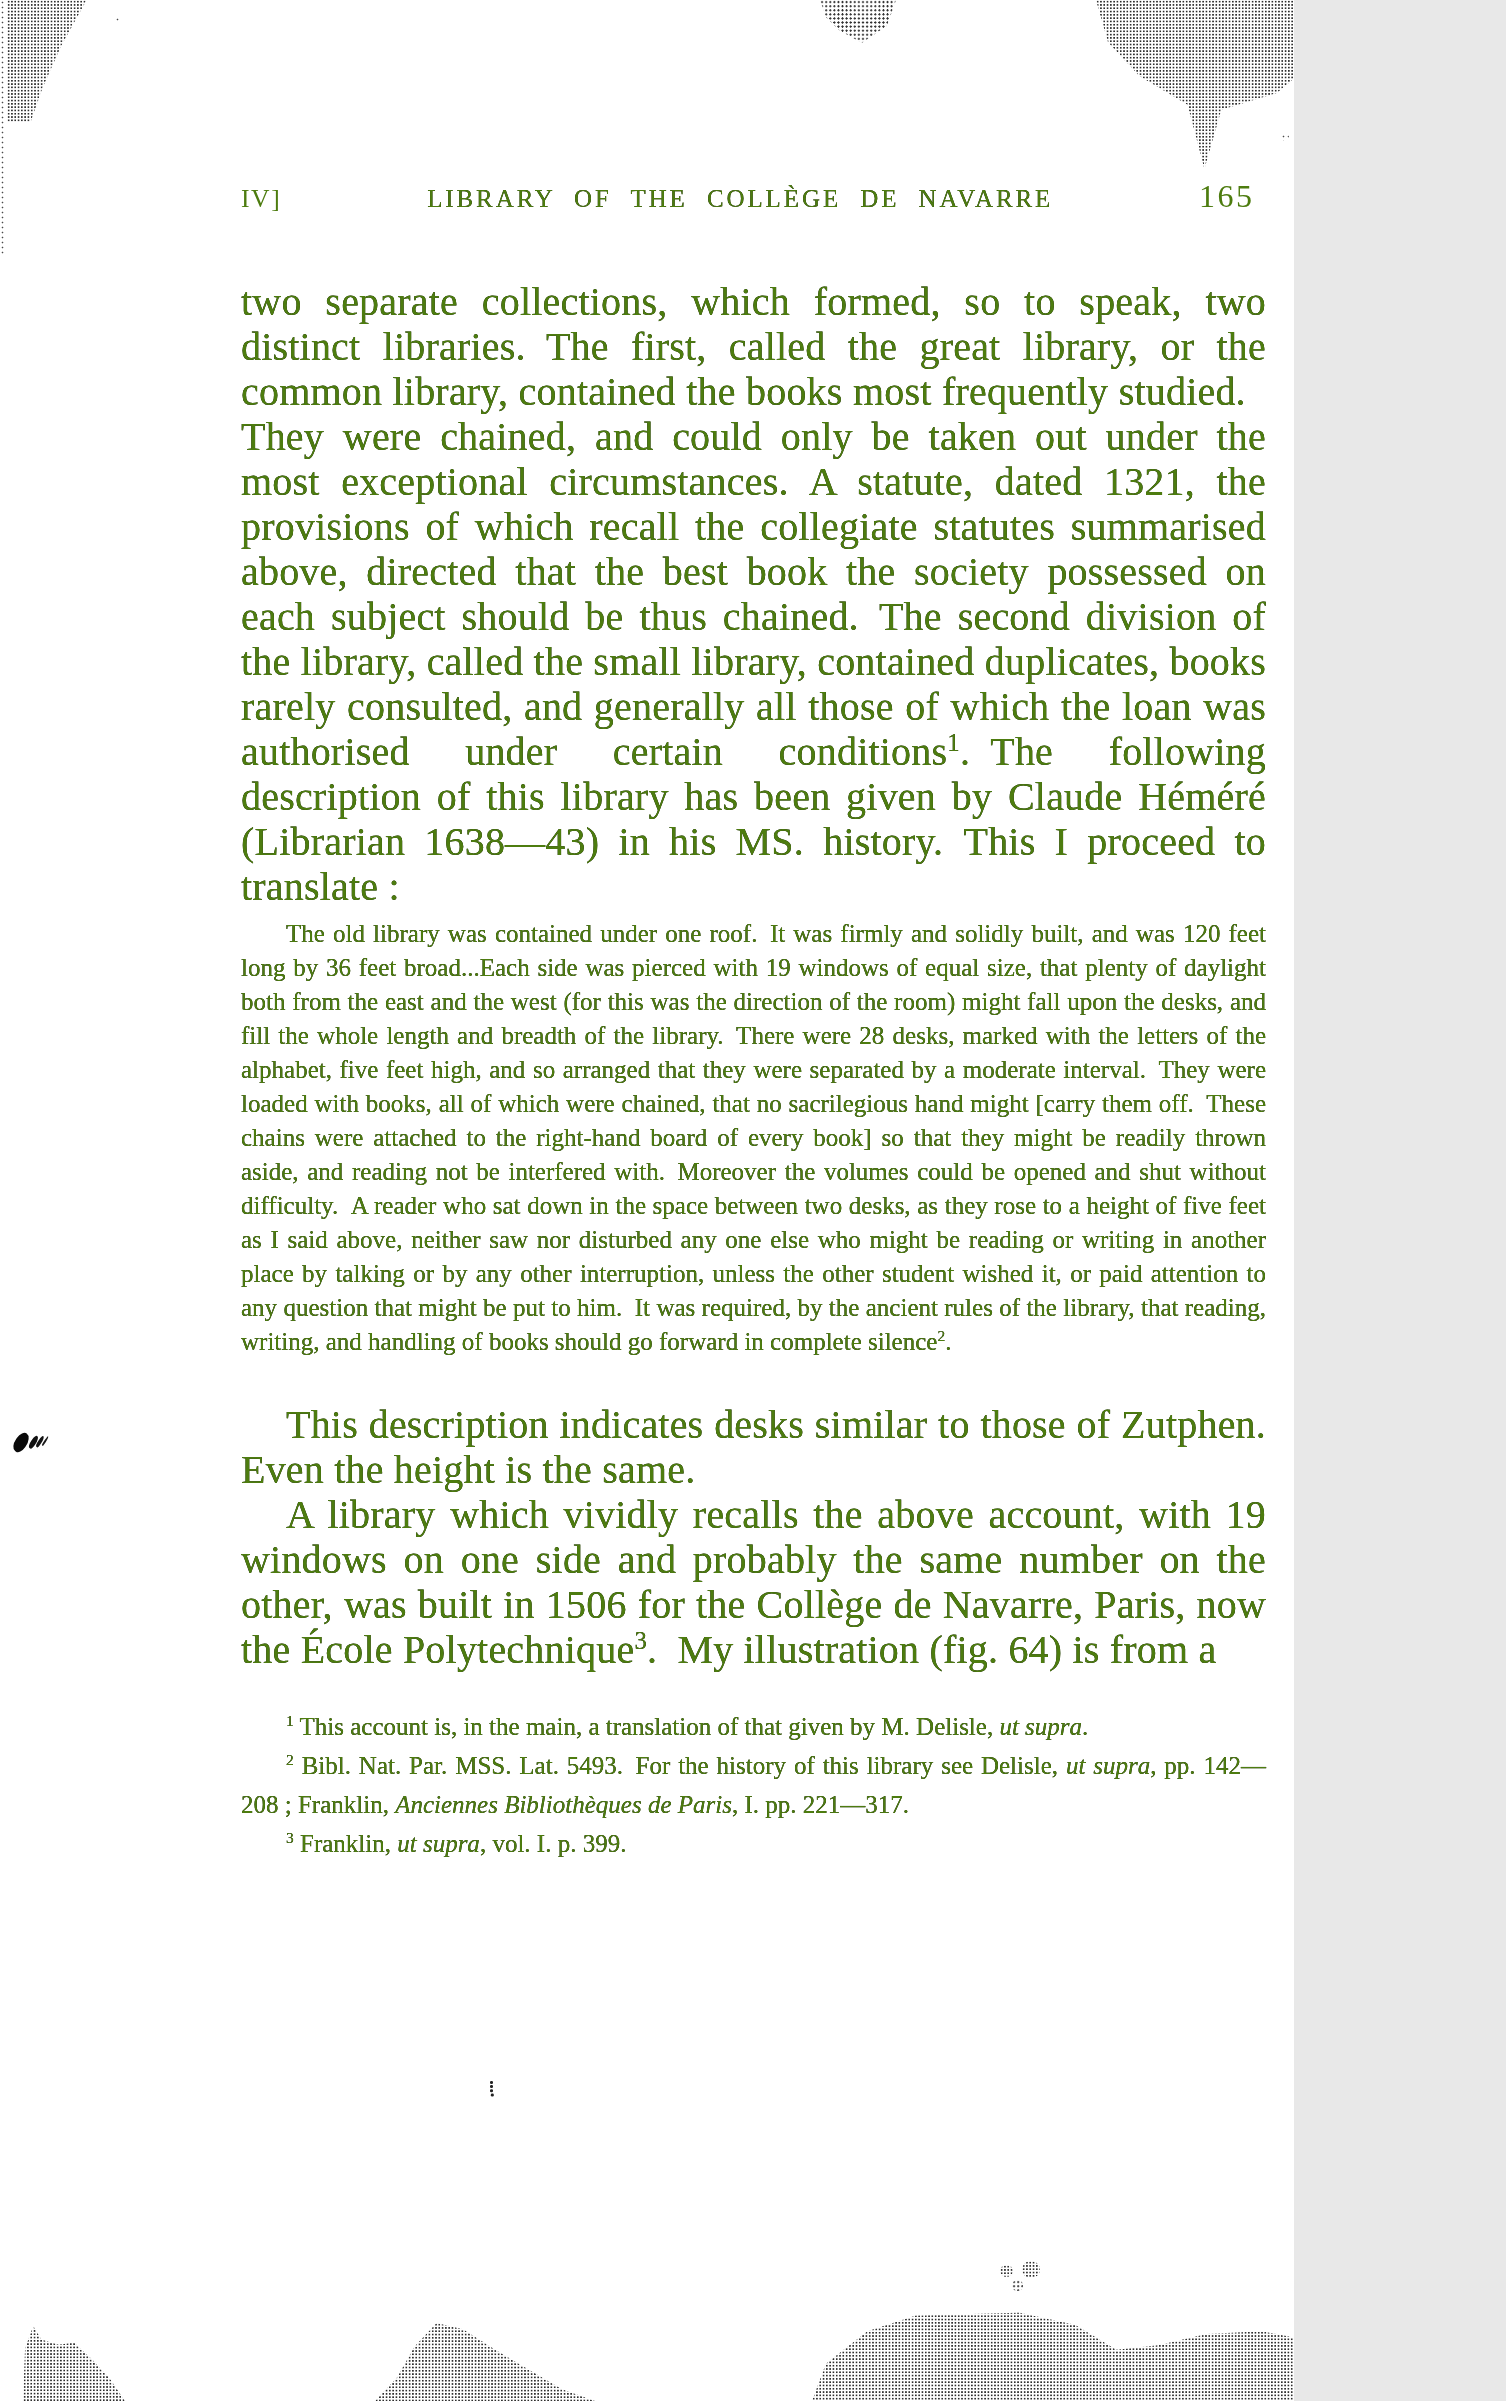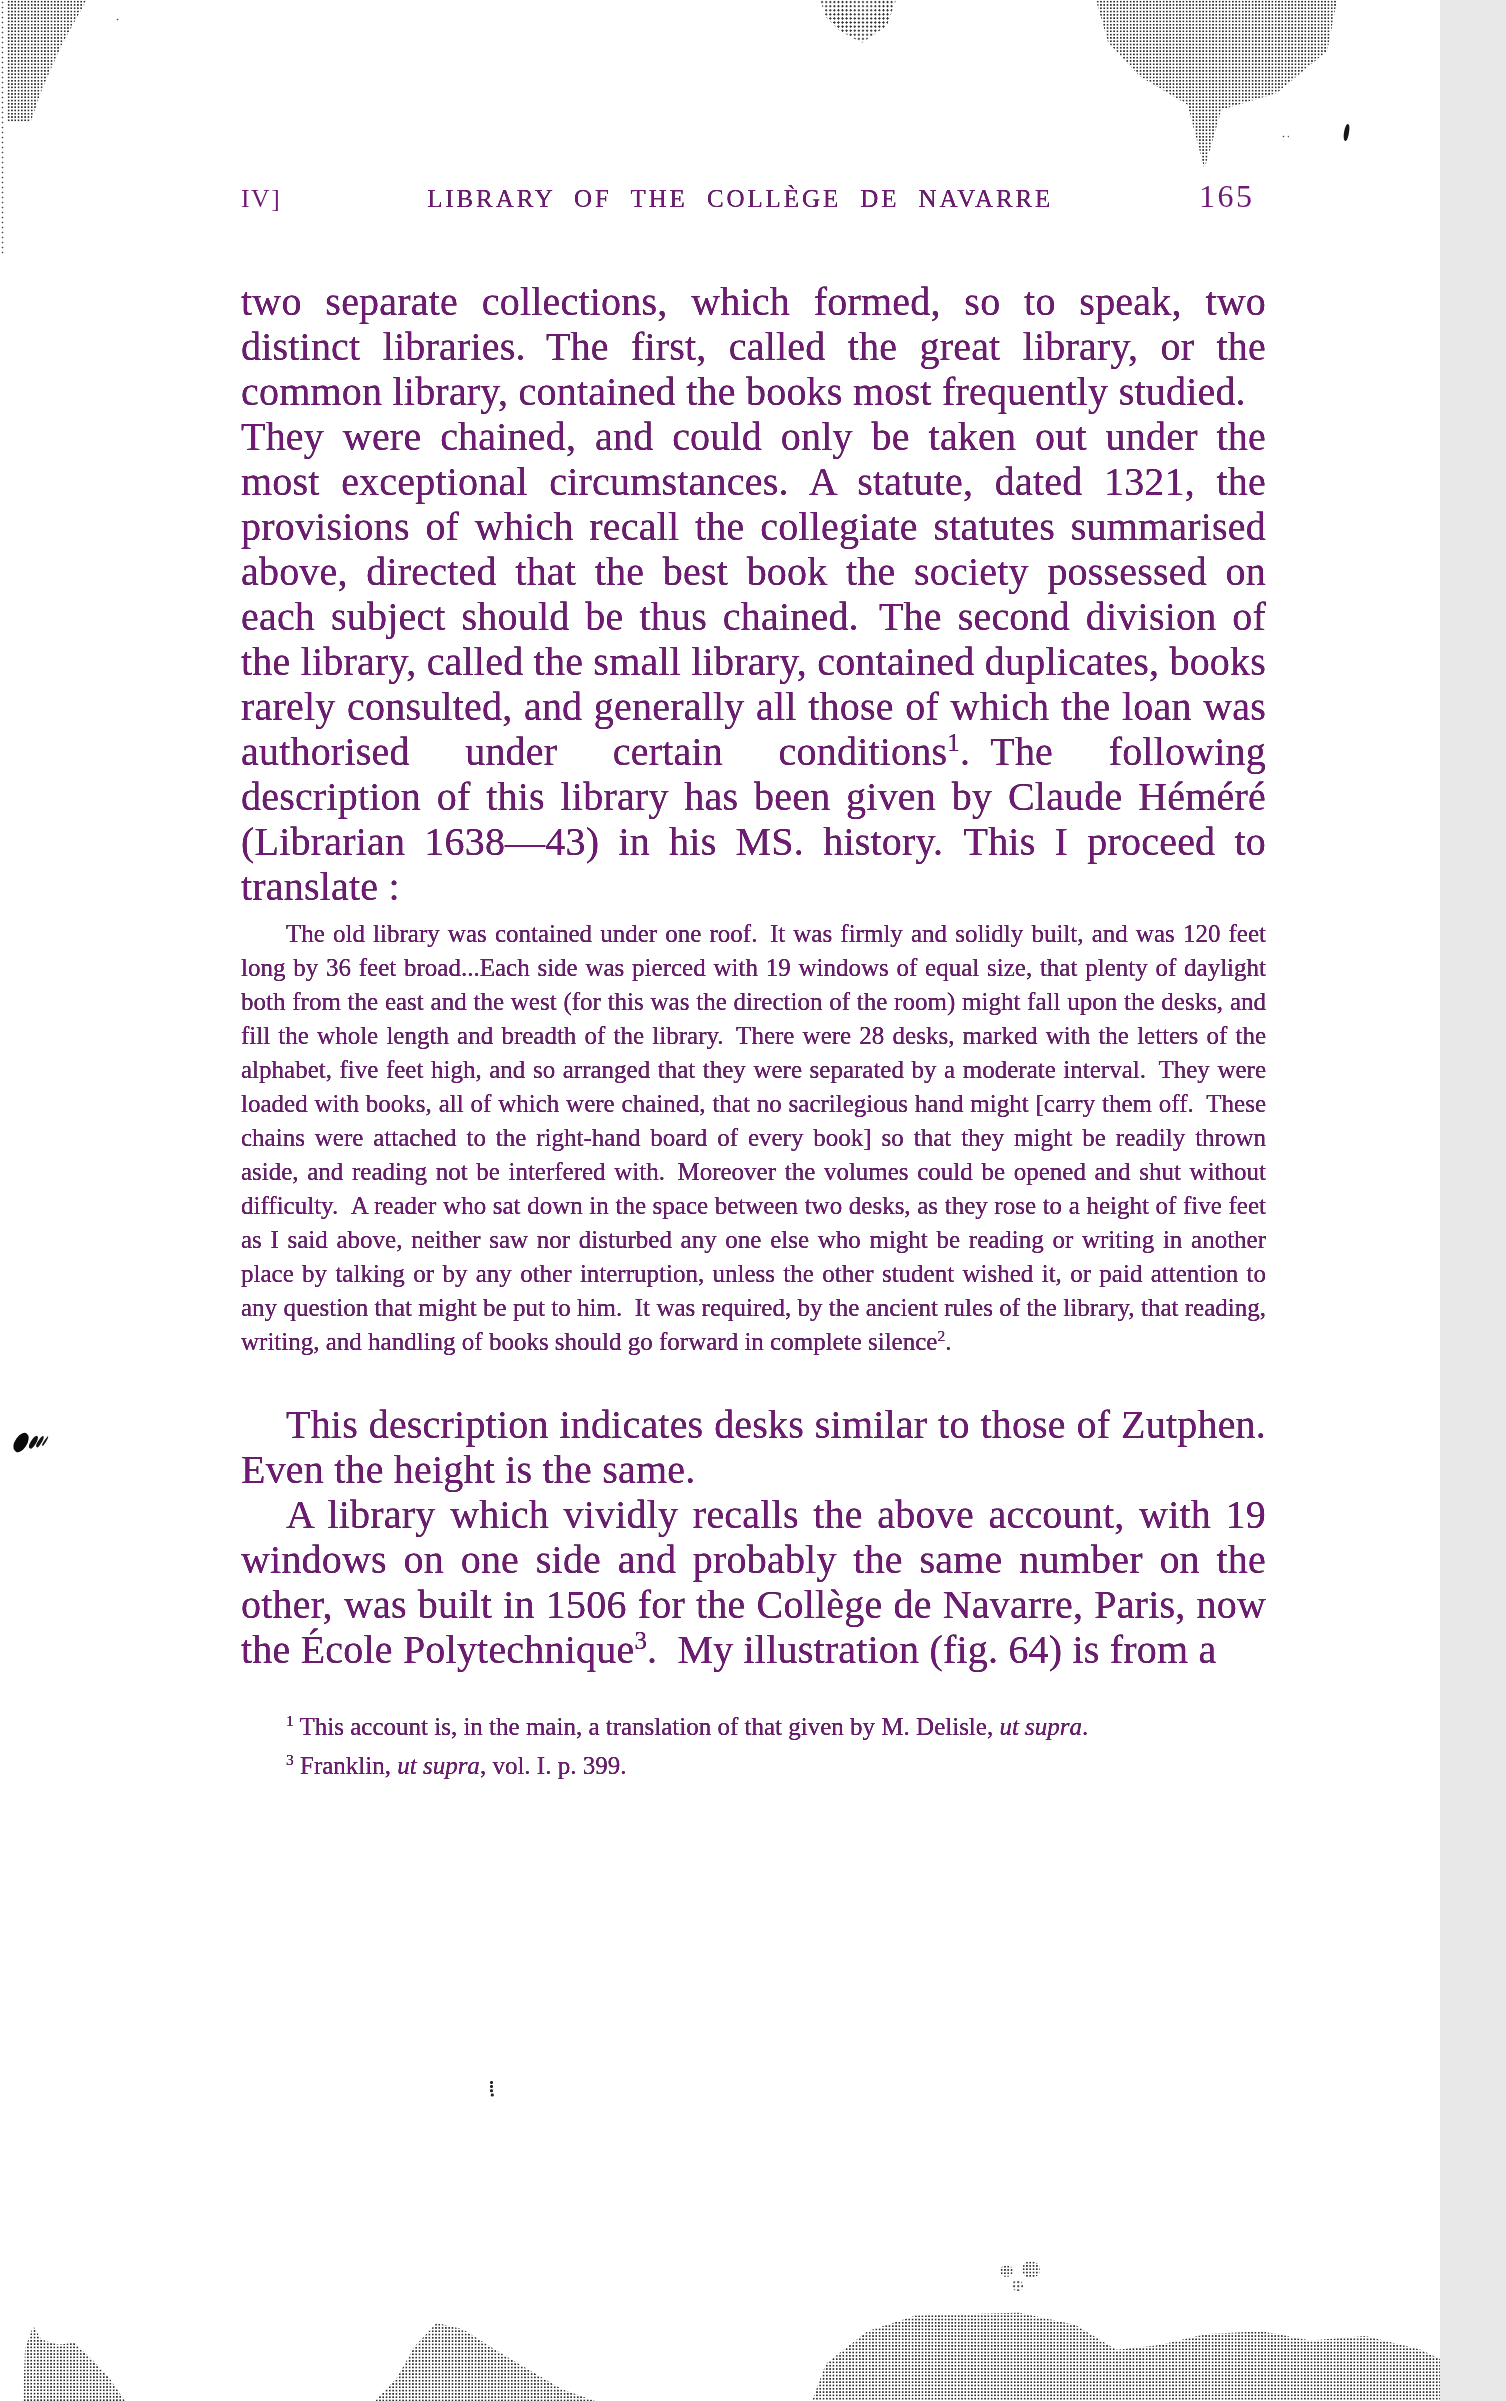--- a/index.html
+++ b/index.html
@@ -1,23 +1,23 @@
 <!DOCTYPE html>
 <html style="font-size:13px"><head>
 <meta charset="utf-8">
 <style>
   html, body { margin: 0; padding: 0; background: #e8e8e8; }
   .page {
     position: relative;
-    width: 1440px;
+    width: 1294px;
     height: 2401px;
     background: #ffffff;
     overflow: hidden;
     font-family: "Liberation Serif", "DejaVu Serif", serif;
-    color: #701a75;
+    color: #4d7c0f;
   }
 
   
   .header {
     position: absolute;
     top: 178px; left: 241px; width: 1025px;
     display: flex; align-items: baseline;
   }
   .sig   { font-size: 25.6px; letter-spacing: 1.6px; }
   .title { flex: 1; text-align: center; font-size: 25px; letter-spacing: 2.9px; word-spacing: 10px; text-shadow: 0 0 0.4px #000; }
@@ -114,18 +114,19 @@
     <span class="pagenum">165</span>
   </div>
 
   <div class="textblock">
     <p class="main p1"><span>two separate collections, which formed, so to speak, two distinct libraries. The first, called the great library, or the common library, contained the books most frequently studied. They were chained, and could only be taken out under the most exceptional circumstances. A statute, dated 1321, the provisions of which recall the collegiate statutes summarised above, directed that the best book the society possessed on each subject should be thus chained. The second division of the library, called the small library, contained duplicates, books rarely consulted, and generally all those of which the loan was authorised under certain conditions</span><sup>1</sup><span>. The following description of this library has been given by Claude Héméré (Librarian 1638—43) in his MS. history. This I proceed to translate :</span></p>
     <p class="quote"><span>The old library was contained under one roof. It was firmly and solidly built, and was 120 feet long by 36 feet broad...Each side was pierced with 19 windows of equal size, that plenty of daylight both from the east and the west (for this was the direction of the room) might fall upon the desks, and fill the whole length and breadth of the library. There were 28 desks, marked with the letters of the alphabet, five feet high, and so arranged that they were separated by a moderate interval. They were loaded with books, all of which were chained, that no sacrilegious hand might [carry them off. These chains were attached to the right-hand board of every book] so that they might be readily thrown aside, and reading not be interfered with. Moreover the volumes could be opened and shut without difficulty. A reader who sat down in the space between two desks, as they rose to a height of five feet as I said above, neither saw nor disturbed any one else who might be reading or writing in another place by talking or by any other interruption, unless the other student wished it, or paid attention to any question that might be put to him. It was required, by the ancient rules of the library, that reading, writing, and handling of books should go forward in complete silence</span><sup>2</sup><span>.</span></p>
     <p class="main indent pafter"><span>This description indicates desks similar to those of Zutphen. Even the height is the same.</span></p>
     <p class="main indent"><span>A library which vividly recalls the above account, with 19 windows on one side and probably the same number on the other, was built in 1506 for the Collège de Navarre, Paris, now the École Polytechnique</span><sup>3</sup><span>. My illustration (fig. 64) is from a</span></p>
     <div class="footnotes">
       <p class="fn"><sup>1</sup><span> This account is, in the main, a translation of that given by M. Delisle, </span><span class="it">ut supra</span><span>.</span></p>
+      <p class="fn"><sup>2</sup><span> Bibl. Nat. Par. MSS. Lat. 5493. For the history of this library see Delisle, </span><span class="it">ut supra</span><span>, pp. 142—208 ; Franklin, </span><span class="it">Anciennes Bibliothèques de Paris</span><span>, I. pp. 221—317.</span></p>
       <p class="fn"><sup>3</sup><span> Franklin, </span><span class="it">ut supra</span><span>, vol. I. p. 399.</span></p>
     </div>
   </div>
 
 </div>
 
 
 </body></html>

